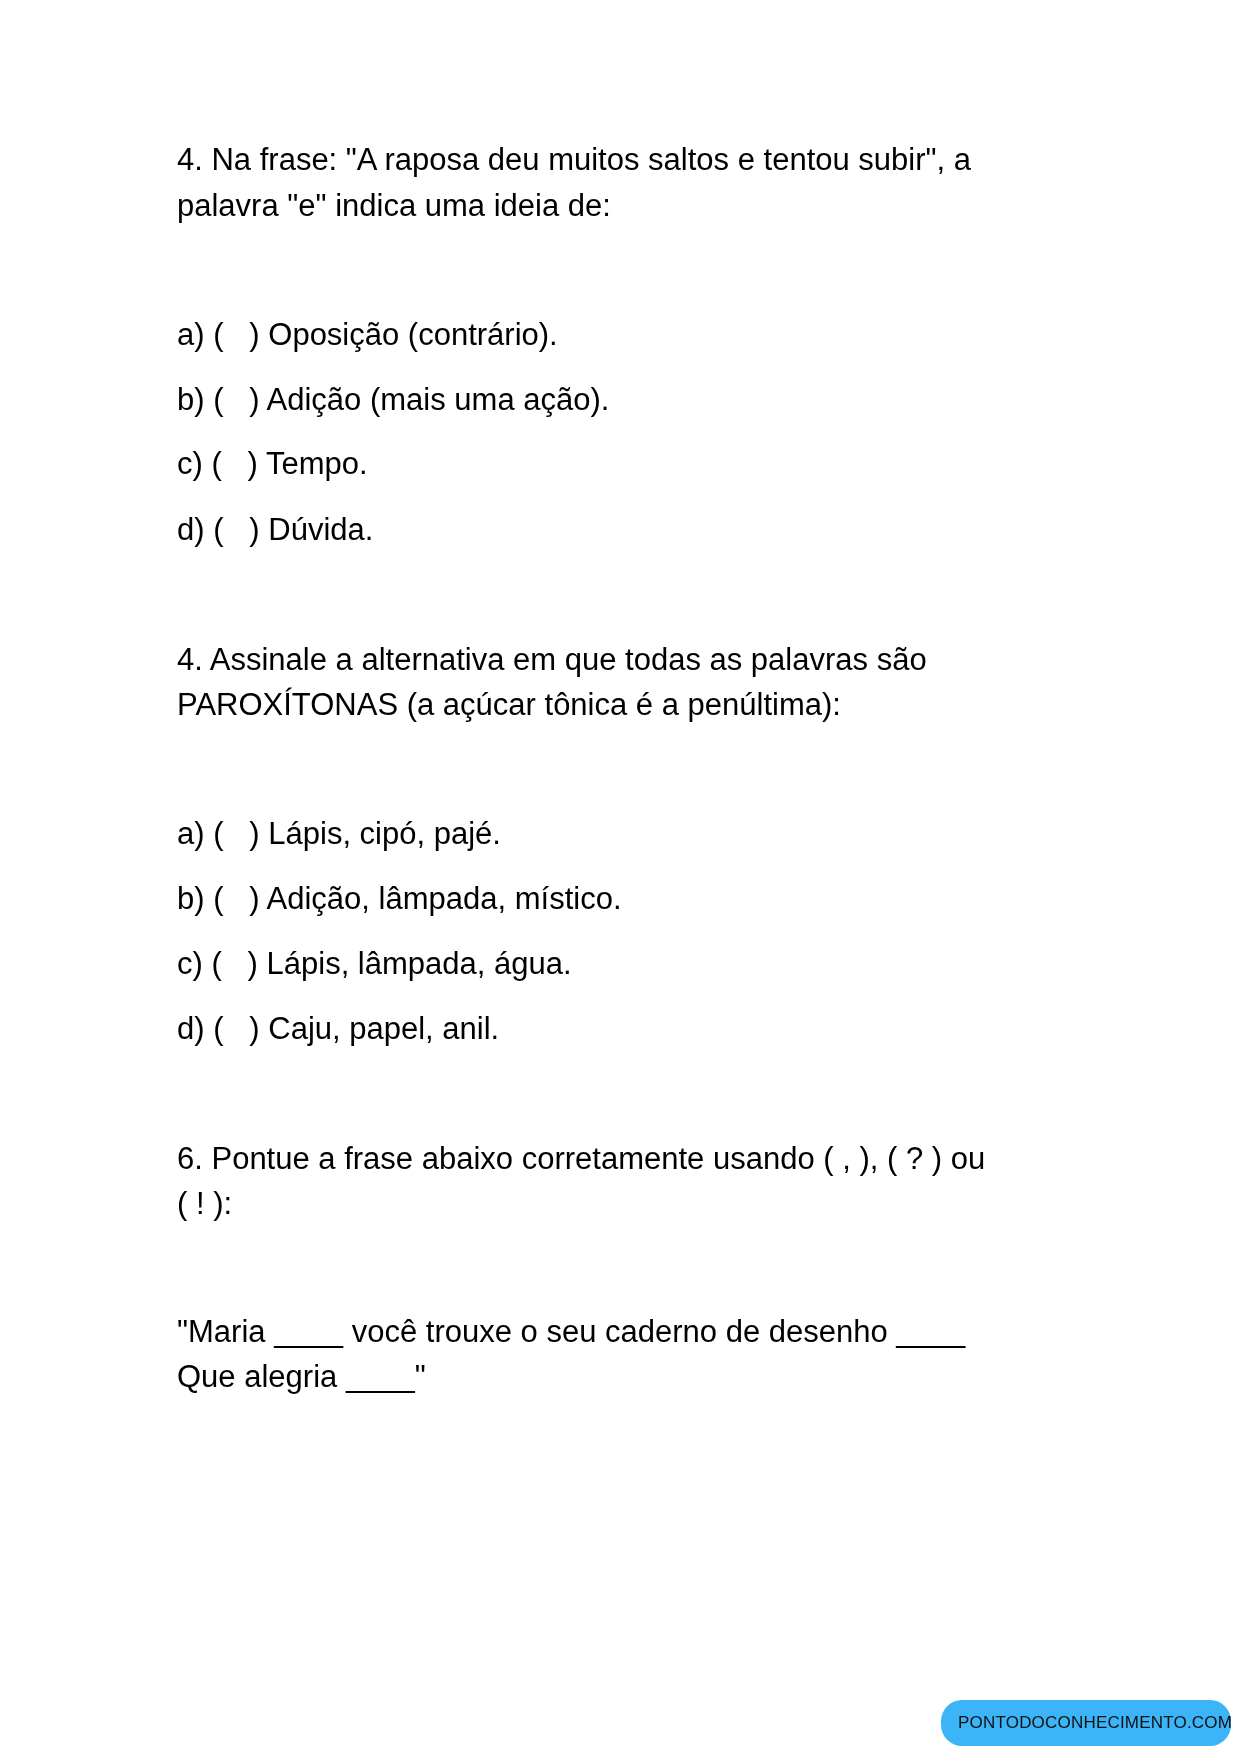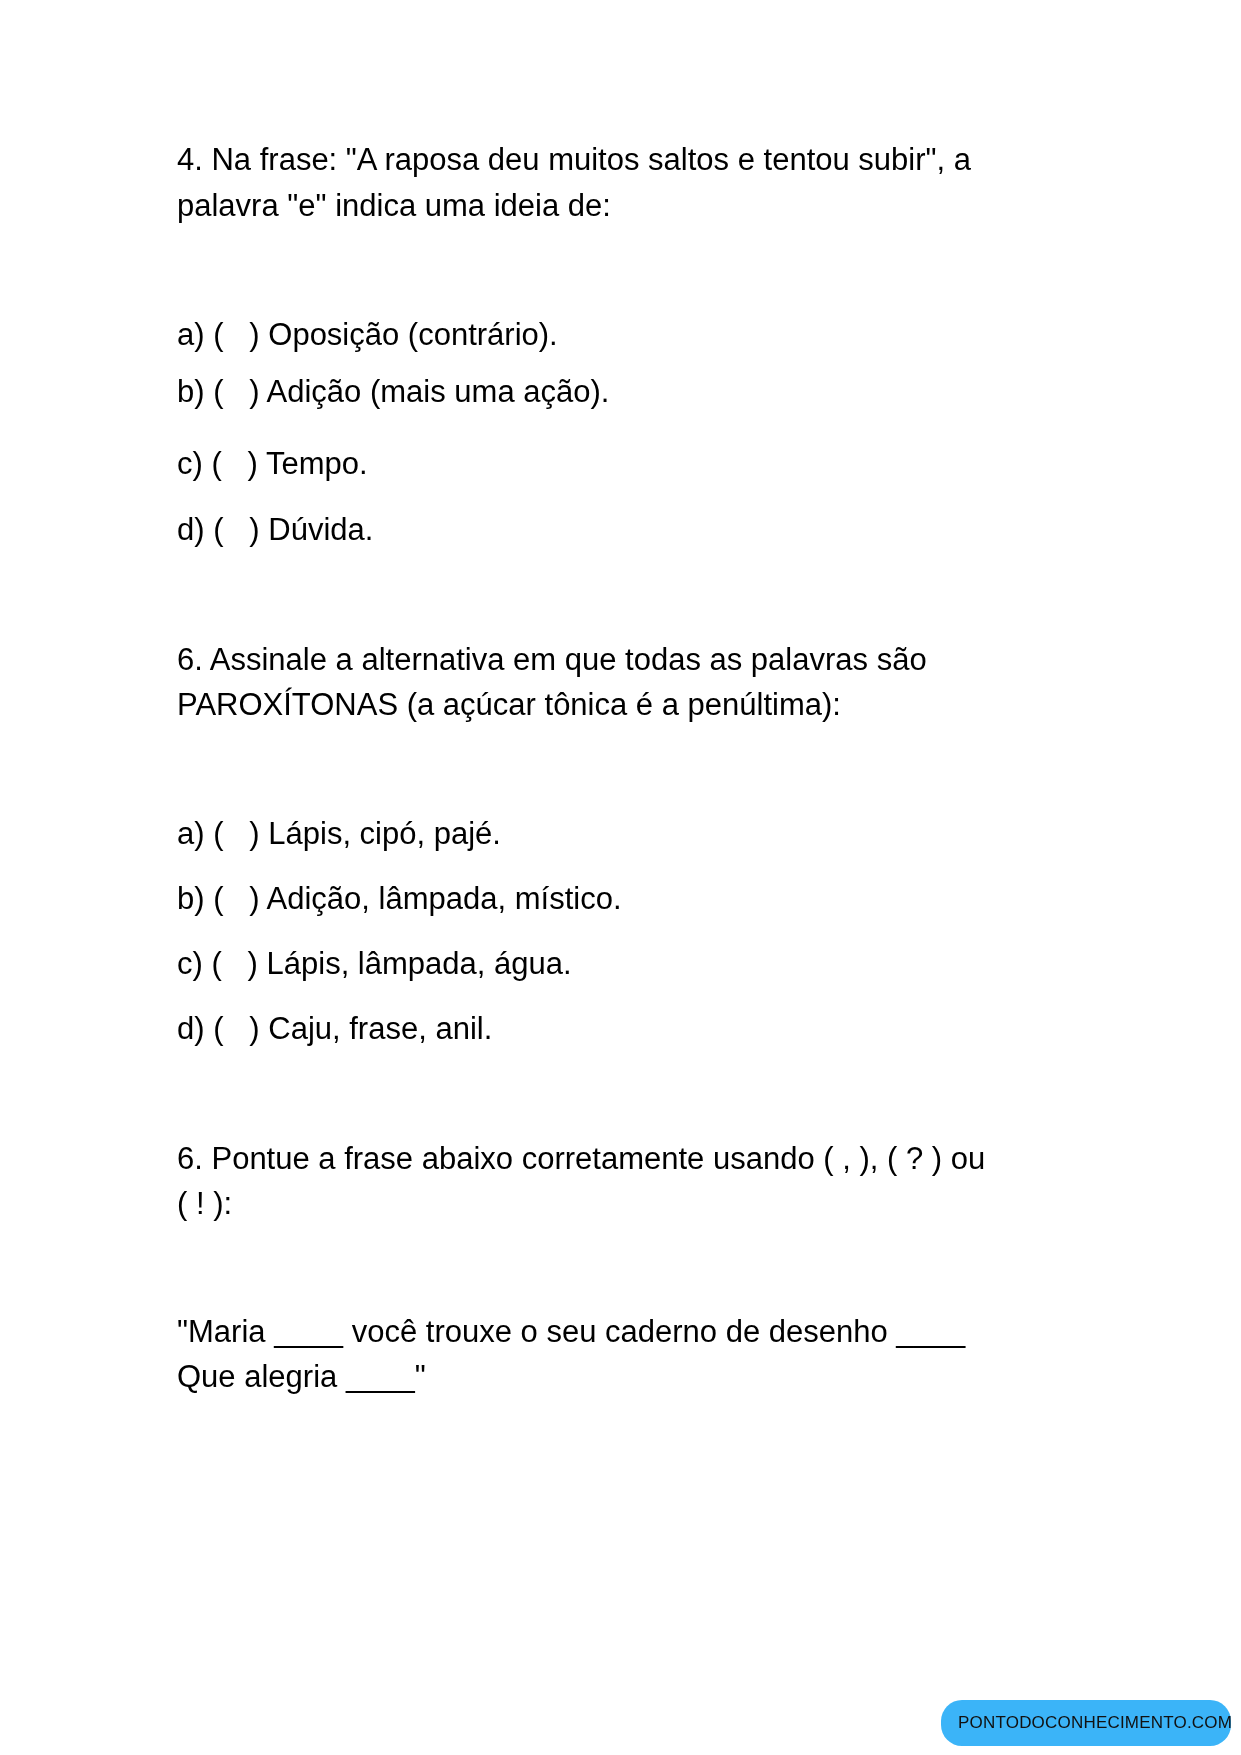--- a/index.html
+++ b/index.html
@@ -9,30 +9,30 @@
   .badge svg{margin-left:14px;}
   .badge-text{font-size:17px;font-weight:normal;color:#111;margin-left:3px;letter-spacing:0.2px;}
 </style>
 </head>
 <body>
 
 <div>
   <div class="line" style="top:142px">4. Na frase: "A raposa deu muitos saltos e tentou subir", a</div>
   <div class="line" style="top:188px">palavra "e" indica uma ideia de:</div>
   <div class="line" style="top:317px">a) (   ) Oposição (contrário).</div>
-  <div class="line" style="top:374px">b) (   ) Adição (mais uma ação).</div>
+  <div class="line" style="top:382px">b) (   ) Adição (mais uma ação).</div>
   <div class="line" style="top:446px">c) (   ) Tempo.</div>
   <div class="line" style="top:512px">d) (   ) Dúvida.</div>
 
-  <div class="line" style="top:642px">6. Assinale a alternativa em que todas as palavras são</div>
+  <div class="line" style="top:642px">4. Assinale a alternativa em que todas as palavras são</div>
   <div class="line" style="top:687px">PAROXÍTONAS (a açúcar tônica é a penúltima):</div>
   <div class="line" style="top:816px">a) (   ) Lápis, cipó, pajé.</div>
   <div class="line" style="top:881px">b) (   ) Adição, lâmpada, místico.</div>
   <div class="line" style="top:946px">c) (   ) Lápis, lâmpada, água.</div>
-  <div class="line" style="top:1011px">d) (   ) Caju, frase, anil.</div>
+  <div class="line" style="top:1011px">d) (   ) Caju, papel, anil.</div>
 
   <div class="line" style="top:1141px">6. Pontue a frase abaixo corretamente usando ( , ), ( ? ) ou</div>
   <div class="line" style="top:1186px">( ! ):</div>
   <div class="line" style="top:1314px">"Maria ____ você trouxe o seu caderno de desenho ____</div>
   <div class="line" style="top:1359px">Que alegria ____"</div>
 </div>
 
 <div class="badge">
   <svg width="30" height="30" viewBox="0 0 30 30" fill="none" stroke="#1a2a3a" stroke-width="1.5">
     <path d="M4 7 L15 3 L26 7 L15 11 Z"></path>

